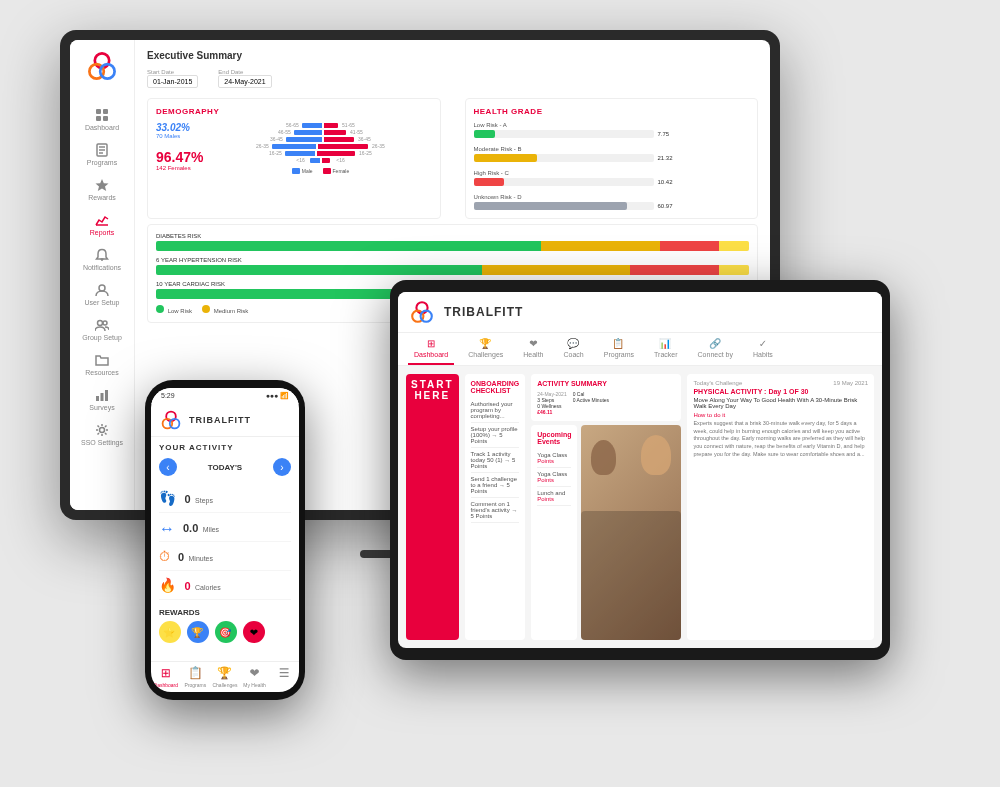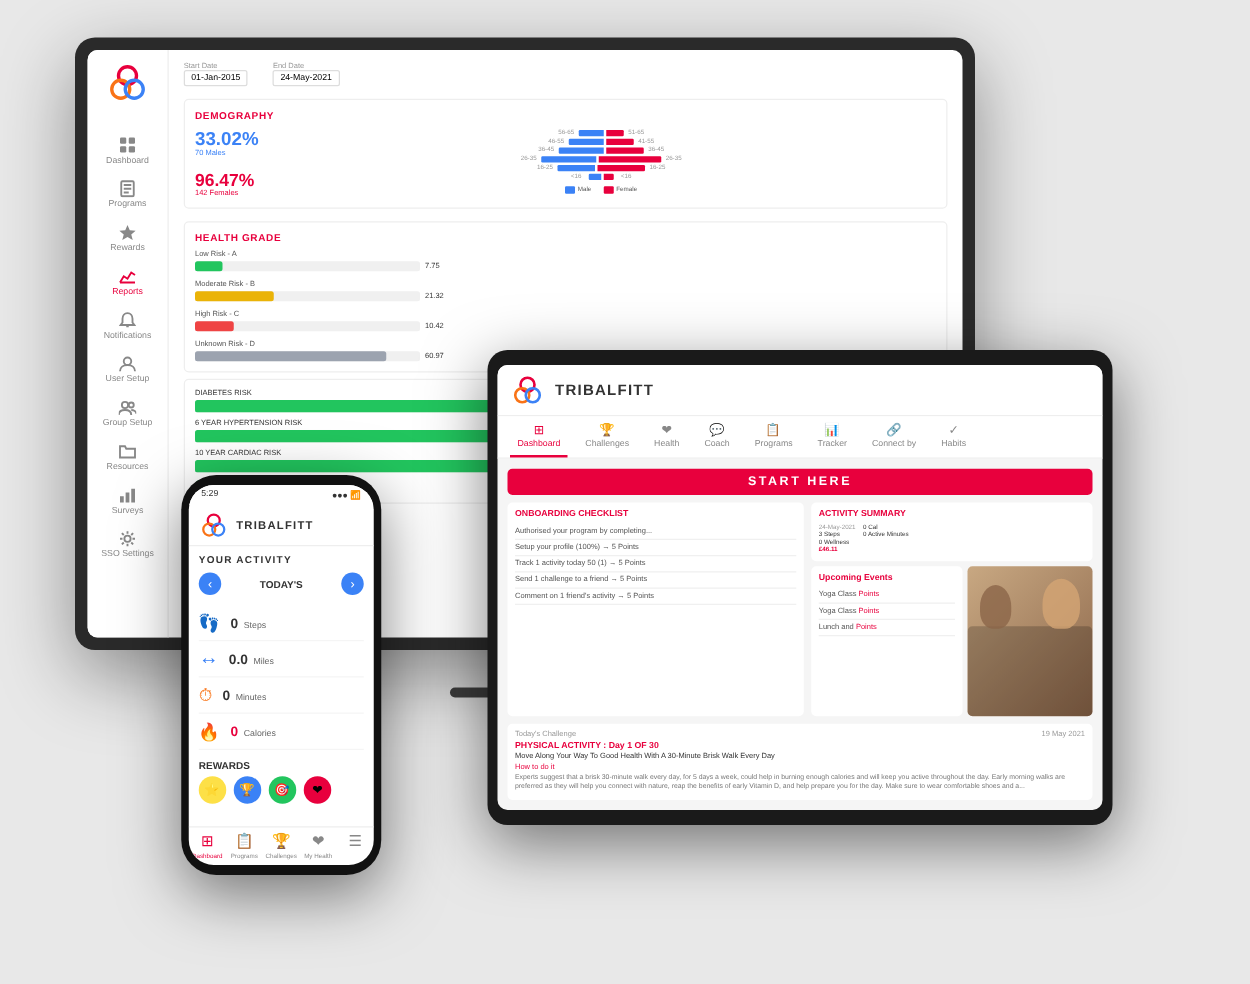--- a/index.html
+++ b/index.html
@@ -116,23 +116,22 @@
     .date-input-box {
       border: 1px solid #ddd;
       padding: 2px 5px;
       border-radius: 2px;
       font-size: 7px;
     }
 
     
     .two-col {
       display: flex;
-      gap: 10px;
+      gap: 24px;
       margin-bottom: 5px;
-      flex-direction: column;
     }
     .section-box {
       flex: 1;
       border: 1px solid #eee;
       padding: 8px;
       border-radius: 4px;
     }
     .section-title {
       font-size: 8px;
       font-weight: bold;
@@ -144,21 +143,21 @@
     
     .demo-content {
       display: flex;
       gap: 6px;
     }
     .demo-stats {
       display: flex;
       flex-direction: column;
       gap: 4px;
     }
-    .demo-male { color: #3b82f6; font-size: 15px; font-weight: bold; }
+    .demo-male { color: #3b82f6; font-size: 10px; font-weight: bold; font-style: italic; }
     .demo-male-sub { font-size: 6px; color: #666; }
     .demo-female { color: #e8003d; font-size: 14px; font-weight: bold; }
     .demo-female-sub { font-size: 6px; color: #666; }
     .pyramid-area {
       flex: 1;
       display: flex;
       flex-direction: column;
       align-items: center;
       gap: 1px;
     }
@@ -256,21 +255,21 @@
     .tablet-nav-item.active { color: #e8003d; border-bottom: 2px solid #e8003d; }
     .tablet-body {
       flex: 1;
       display: flex;
       overflow: hidden;
     }
     .tablet-content {
       flex: 1;
       padding: 8px;
       display: flex;
-      flex-direction: column;
+      flex-direction: row;
       gap: 6px;
       overflow: hidden;
     }
     .tablet-start-here {
       background: #e8003d;
       color: #fff;
       text-align: center;
       font-size: 10px;
       font-weight: bold;
       padding: 5px;
@@ -570,20 +569,21 @@
             <svg viewBox="0 0 14 14" fill="none" stroke="#888" stroke-width="1.5">
                 <circle cx="7" cy="7" r="2.5"></circle>
                 <path d="M7 1 L7 3 M7 11 L7 13 M1 7 L3 7 M11 7 L13 7 M2.5 2.5 L4 4 M10 10 L11.5 11.5 M11.5 2.5 L10 4 M4 10 L2.5 11.5"></path>
               </svg>
           </div>
           <span>SSO Settings</span>
         </div>
       </div>
 
       <div class="desktop-main">
+        <div class="desktop-header">Executive Summary</div>
         <div class="date-row">
           <div class="date-field">
             <label>Start Date</label>
             <div class="date-input-box">01-Jan-2015</div>
           </div>
           <div class="date-field">
             <label>End Date</label>
             <div class="date-input-box">24-May-2021</div>
           </div>
         </div>

